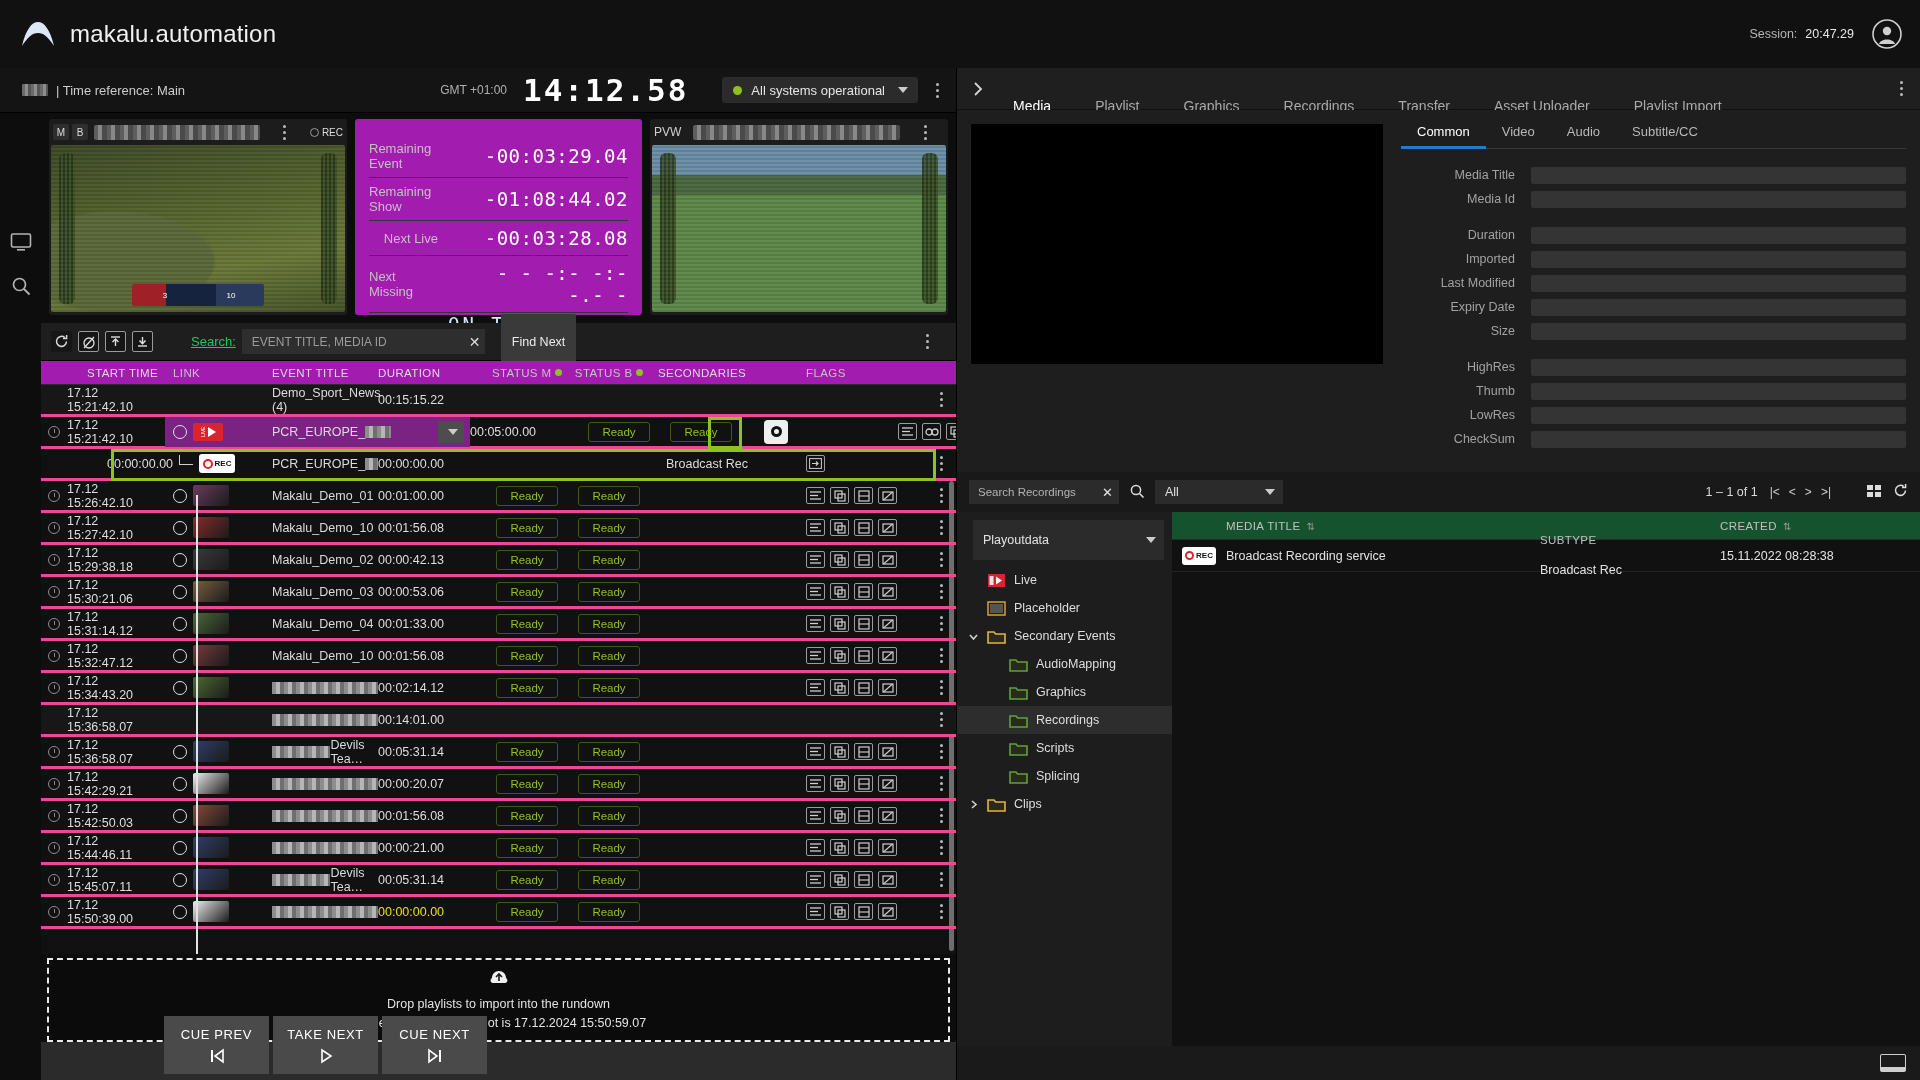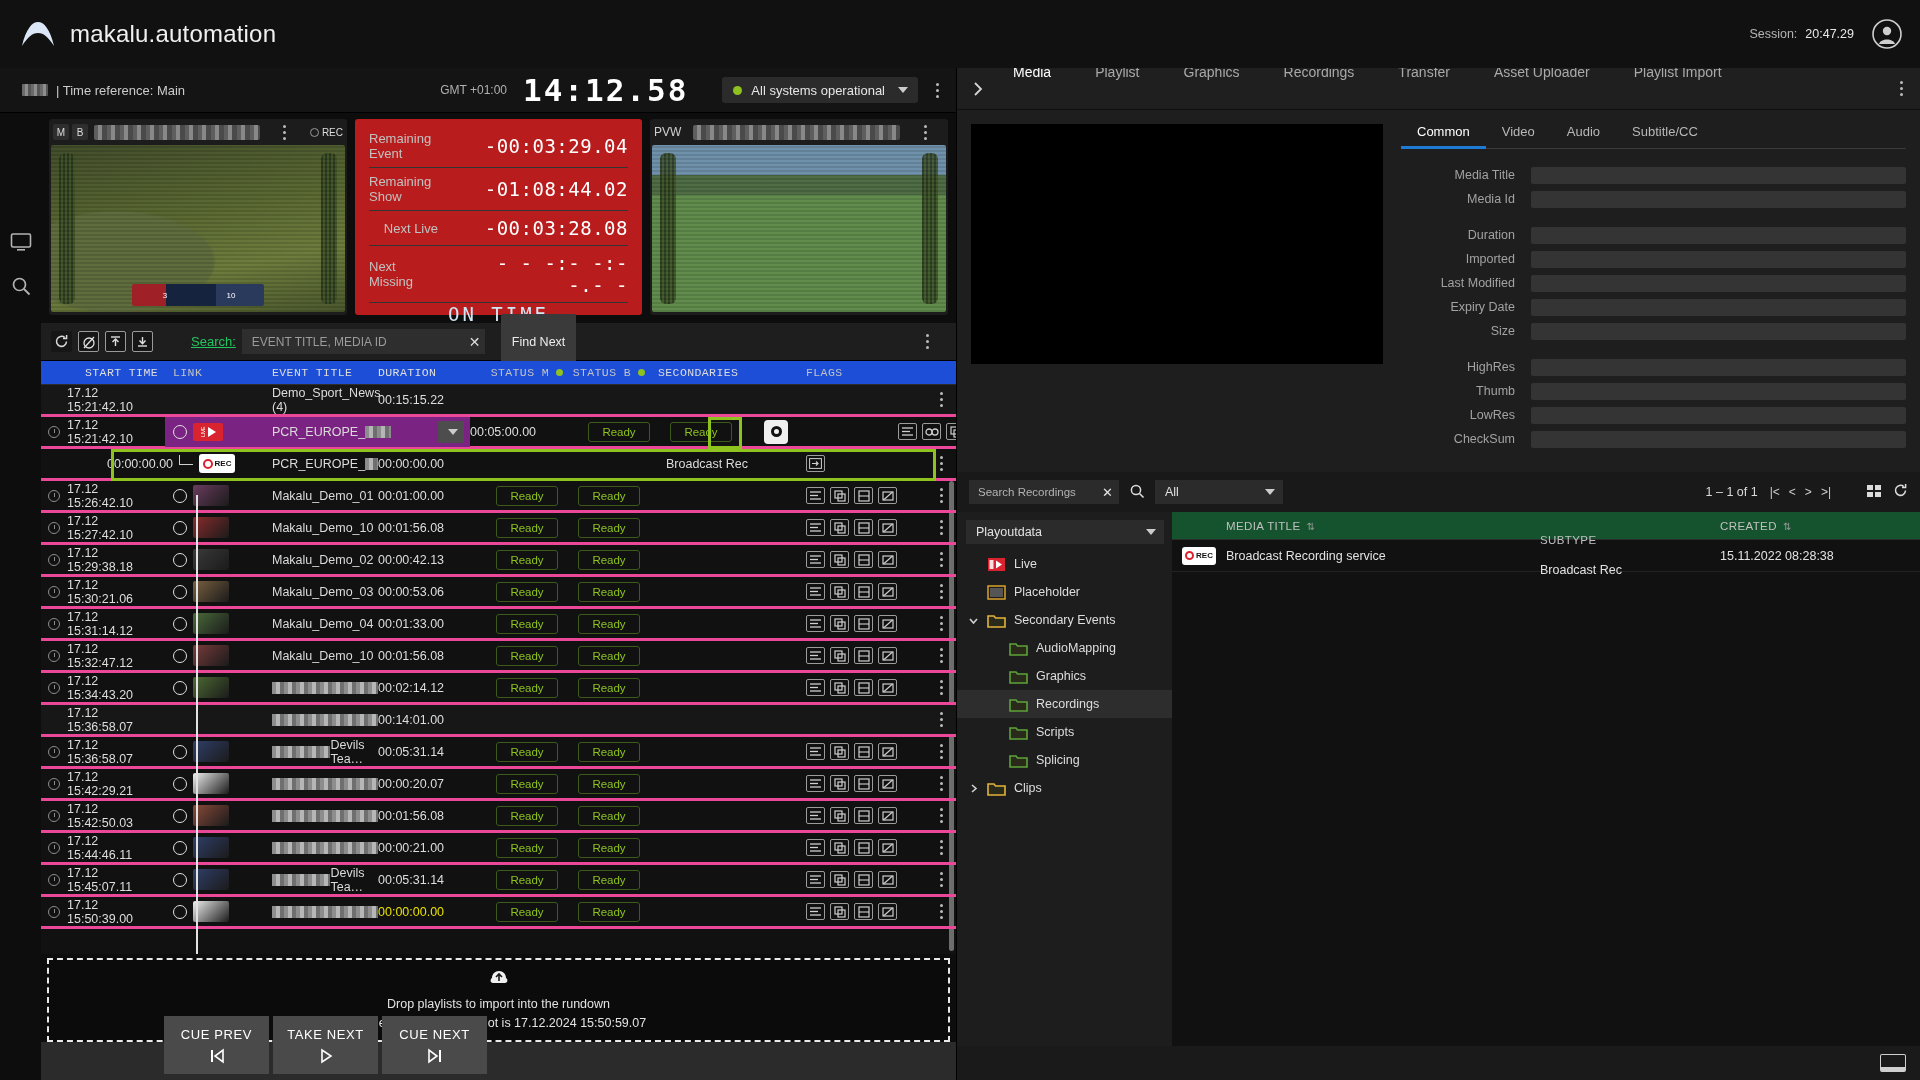--- a/index.html
+++ b/index.html
@@ -68,42 +68,42 @@
   .vid-overlay { position:absolute; inset:0;
      background:repeating-linear-gradient(0deg, rgba(0,0,0,.10) 0 2px, rgba(255,255,255,.02) 2px 4px); }
   .scorebug { position:absolute; left:50%; transform:translateX(-50%); bottom:6px; width:132px;height:22px;
      background:linear-gradient(90deg,#a02027 0 26%,#16233f 26% 64%,#2a3a5c 64% 100%); border-radius:2px;
      font-size:8px; color:#fff; display:flex; align-items:center; }
   .scorebug .sb1{flex:1;text-align:center;} .scorebug .sb2{flex:1;text-align:center;}
   .bars { position:absolute; top:8px; bottom:8px; width:16px;
      background:repeating-linear-gradient(90deg,#26331a 0 2px, #3c5226 2px 4px); border-radius:6px; opacity:.85;}
   .bars.l{left:8px;} .bars.r{right:8px;}
 
-  .timers { flex:1; background:#b91c1c; border-radius:3px; margin:0 2px; padding:6px 14px 0 14px; display:flex; flex-direction:column; }
+  .timers { flex:1; background:#a21caf; border-radius:3px; margin:0 2px; padding:16px 14px 0 14px; display:flex; flex-direction:column; }
   .trow { display:flex; align-items:center; justify-content:flex-end; gap:18px; padding:6px 0; border-bottom:1px solid #343434; }
   .trow:last-child { border-bottom:none; }
   .tlabel { font-size:13px; color:#c2c2c2; }
   .tval { font-family:"DejaVu Sans Mono", monospace; font-size:19px; color:#fff; letter-spacing:.5px; width:172px; text-align:right; }
   .ontime { flex:1; display:flex; align-items:center; justify-content:center;
      font-family:"DejaVu Sans Mono", monospace; font-size:19px; color:#cfe7f5; letter-spacing:3px; }
 
   
   .searchbar { height:38px; flex:0 0 38px; background:#1e1e1e; display:flex; align-items:center; gap:6px; padding:0 10px; border-bottom:1px solid #000;}
   .sqbtn { width:21px;height:21px; border:1px solid #9a9a9a; border-radius:2px; display:flex; align-items:center; justify-content:center; cursor:pointer; background:#161616;}
   .sqbtn.plain { border-color:transparent; }
   .slabel { font-size:13px; color:#22c55e; margin-left:32px;text-decoration:underline; }
   .sinput { width:243px; height:25px; background:#2e2e2e; border:none; color:#eab308; font-size:12px; padding:0 26px 0 10px;
      font-family:"Liberation Sans", sans-serif; }
   .sinput::placeholder { color:#9b9b9b; }
   .sclear { margin-left:-22px; color:#ddd; font-size:14px; cursor:pointer; width:16px; }
   .findnext { background:#3a3a3a; color:#ededed; font-size:12.5px; padding:21px 11px; border-radius:2px; cursor:pointer; margin-left:10px;}
 
   
-  .thead { height:24px; flex:0 0 24px; background:#1d4ed8; display:flex; align-items:center; font-size:11.5px;
-     color:#c3c3c3; letter-spacing:.4px; border-bottom:1px solid #2c2c2c;font-family:Liberation Mono, monospace;}
+  .thead { height:24px; flex:0 0 24px; background:#a21caf; display:flex; align-items:center; font-size:11.5px;
+     color:#c3c3c3; letter-spacing:.4px; border-bottom:1px solid #2c2c2c;}
   .tbody { flex:1; overflow:hidden; position:relative; background:#111; }
   .row { height:32px; display:flex; align-items:center; border-bottom:3px solid #ec4899; position:relative; font-size:12.5px;}
   .row.group { background:#171717; }
   .row.group .c-title { color:#dcdcdc; }
   .c { flex:0 0 auto; display:flex; align-items:center; height:100%; }
   .c-ic    { width:26px; justify-content:center; }
   .c-start { width:98px; justify-content:flex-end; padding-right:7px; color:#dedede; }
   .c-link  { width:95px; justify-content:flex-start; padding-left:8px; gap:6px; position:relative;}
   .c-title { flex:1; padding-left:12px; color:#dbdbdb; min-width:0; }
   .c-dur   { width:108px; justify-content:flex-start; color:#dedede; }
@@ -140,21 +140,21 @@
   .dz-text { font-size:12.5px; color:#e3e3e3; }
   .upico { width:20px; height:22px; }
   .transport { position:absolute; left:115px; bottom:-34px; display:flex; gap:4px; }
   .tbtn { width:105px; height:58px; background:#4a4a4a; display:flex; flex-direction:column; align-items:center;
      justify-content:center; gap:6px; cursor:pointer; color:#fff; font-size:13px; letter-spacing:.6px;}
   .tbtn svg { display:block; }
   .bottomstrip { height:38px; flex:0 0 38px; background:#2b2b2b; }
 
   
   .rtabs { height:42px; flex:0 0 42px; display:flex; align-items:center; background:#1f1f1f; gap:0; border-bottom:1px solid #101010;}
-  .rtab { padding:0 22px; height:50px; display:flex; align-items:flex-start; font-size:14px; color:#a9a9a9; cursor:pointer;}
+  .rtab { padding:0 22px; height:50px; display:flex; align-items:flex-end; font-size:14px; color:#a9a9a9; cursor:pointer;}
   .rtab.active { color:#fff; }
   .chev-right { width:26px; display:flex; align-items:center; justify-content:center; margin-left:8px; cursor:pointer; }
 
   .rmid { height:362px; flex:0 0 362px; display:flex; background:#1e1e1e; padding:14px 14px 0 14px; gap:18px;}
   .preview { width:412px; height:240px; background:#000; flex:0 0 412px; }
   .metapane { flex:1; display:flex; flex-direction:column; min-width:0; }
   .mtabs { display:flex; gap:0; border-bottom:1px solid #3a3a3a; }
   .mtab { padding:0 16px 9px 16px; font-size:13px; color:#b8b8b8; cursor:pointer; position:relative;}
   .mtab.active { color:#fff; }
   .mtab.active:after { content:""; position:absolute; left:0; right:0; bottom:-1px; height:3px; background:#1f7ad4; }
@@ -170,21 +170,21 @@
   .recsearch input { flex:1; background:transparent; border:none; outline:none; color:#b3b3b3; font-size:11.5px;
      font-family:"Liberation Sans", sans-serif; min-width:0;}
   .recsearch input::placeholder { color:#b3b3b3; }
   .filtersel { width:128px; height:24px; background:#2b2b2b; display:flex; align-items:center; justify-content:space-between;
      padding:0 8px 0 10px; font-size:12.5px; color:#e0e0e0; cursor:pointer;}
   .pager { margin-left:auto; display:flex; align-items:center; gap:12px; font-size:12.5px; color:#dadada; }
   .pgarrows { display:flex; gap:9px; color:#cfcfcf; font-size:12px; }
   .pgarrows span { cursor:pointer; }
   .rbsplit { flex:1; display:flex; min-height:0; }
   .tree { width:215px; flex:0 0 215px; background:#1d1d1d; padding-top:8px; }
-  .treehead { margin:0 8px 6px 9px; height:24px; background:#2b2b2b; display:flex; align-items:center; justify-content:space-between;
+  .treehead { margin:0 8px 6px 16px; height:40px; background:#2b2b2b; display:flex; align-items:center; justify-content:space-between;
      padding:0 8px 0 10px; font-size:12.5px; color:#e3e3e3; cursor:pointer;}
   .tnode { height:28px; display:flex; align-items:center; gap:8px; font-size:12.5px; color:#dedede; cursor:pointer; padding-left:10px;}
   .tnode.sel { background:#2d2d2d; }
   .tnode.ind1 { padding-left:32px; }
   .tnode.ind0b { padding-left:10px; }
   .tw { width:12px; flex:0 0 12px; display:flex; align-items:center; justify-content:center; }
   .folder { width:19px;height:15px; flex:0 0 19px; }
   .reclist { flex:1; display:flex; flex-direction:column; background:#111; min-width:0; }
   .rlhead { height:28px; display:flex; align-items:center; font-size:11.5px; color:#c0c0c0; letter-spacing:.4px;
      border-bottom:1px solid #2c2c2c; background:#14532d;}

